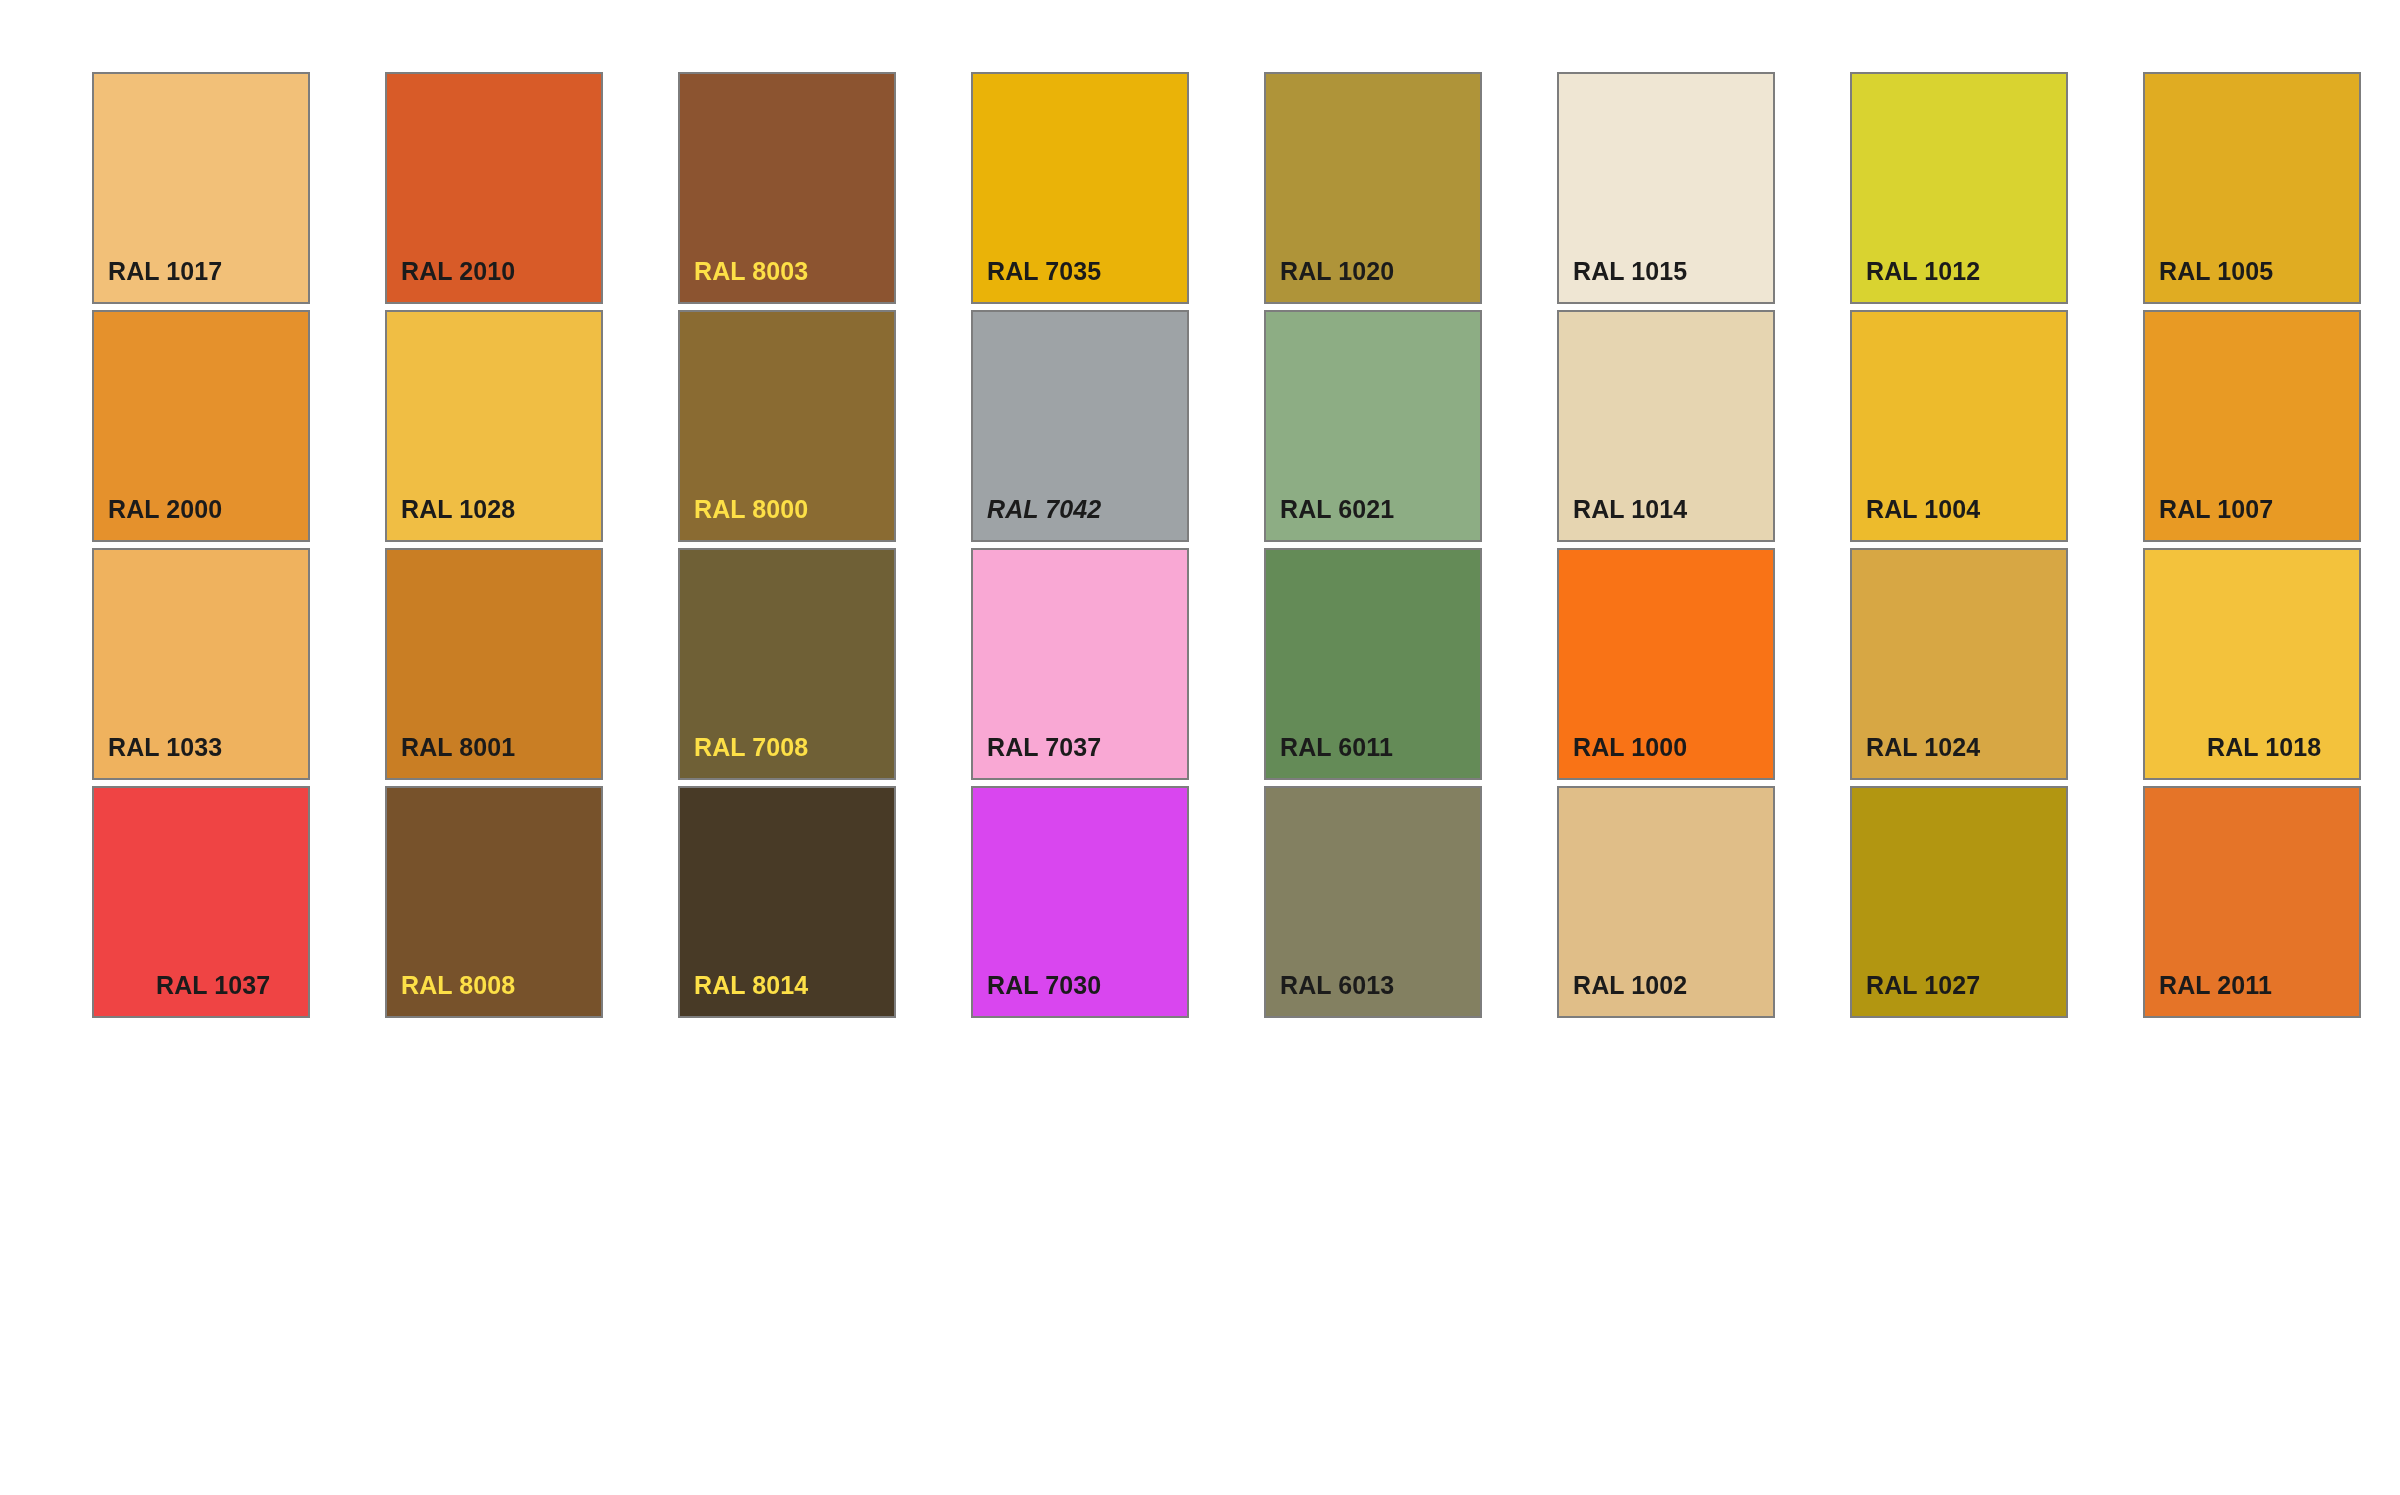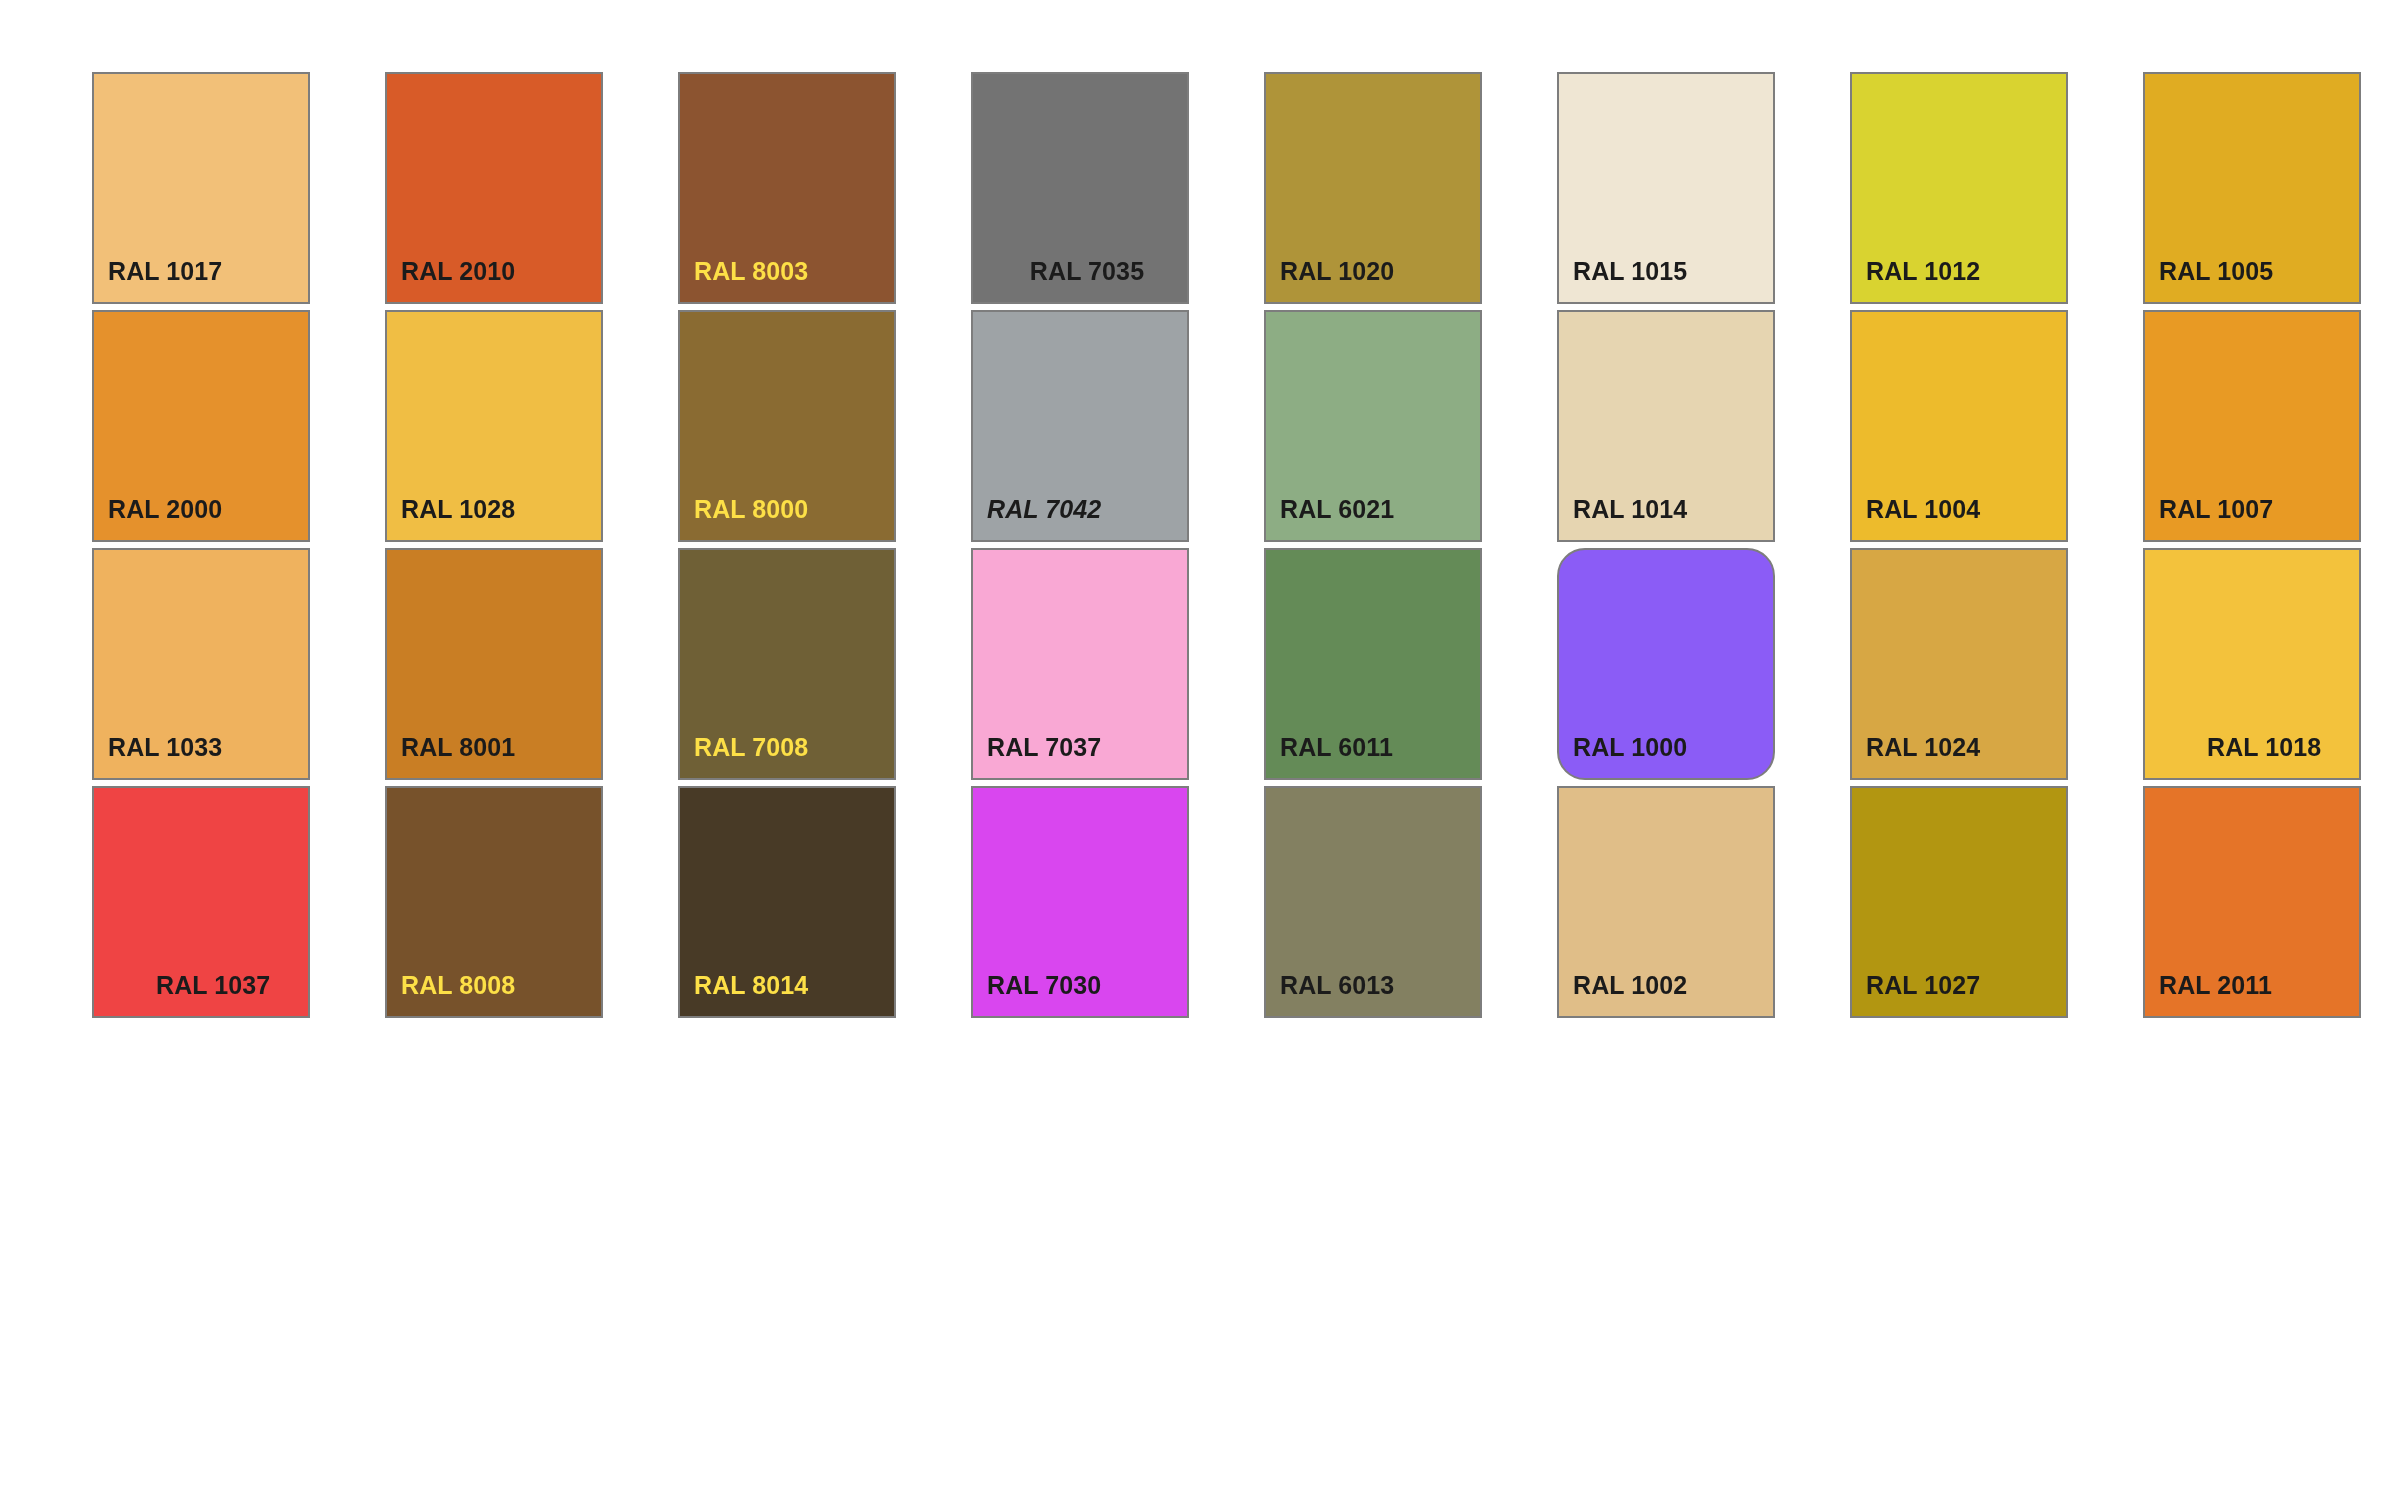--- a/index.html
+++ b/index.html
@@ -68,21 +68,21 @@
   <div class="swatch-grid">
       <div class="swatch" style="background: rgb(242, 192, 120);">
         <span class="swatch-label">RAL 1017</span>
       </div>
       <div class="swatch" style="background: rgb(216, 91, 40);">
         <span class="swatch-label">RAL 2010</span>
       </div>
       <div class="swatch on-dark" style="background: rgb(140, 84, 48);">
         <span class="swatch-label">RAL 8003</span>
       </div>
-      <div class="swatch" style="background: #737373; text-align: center;">
+      <div class="swatch" style="background: #eab308;">
         <span class="swatch-label">RAL 7035</span>
       </div>
       <div class="swatch" style="background: rgb(175, 148, 57);">
         <span class="swatch-label">RAL 1020</span>
       </div>
       <div class="swatch" style="background: rgb(239, 230, 211);">
         <span class="swatch-label">RAL 1015</span>
       </div>
       <div class="swatch" style="background: rgb(217, 211, 48);">
         <span class="swatch-label">RAL 1012</span>
@@ -122,21 +122,21 @@
       </div>
       <div class="swatch on-dark" style="background: rgb(111, 96, 54);">
         <span class="swatch-label">RAL 7008</span>
       </div>
       <div class="swatch" style="background: #f9a8d4;">
         <span class="swatch-label">RAL 7037</span>
       </div>
       <div class="swatch" style="background: rgb(100, 139, 87);">
         <span class="swatch-label">RAL 6011</span>
       </div>
-      <div class="swatch" style="background: #8b5cf6; border-radius: 28px;">
+      <div class="swatch" style="background: #f97316;">
         <span class="swatch-label">RAL 1000</span>
       </div>
       <div class="swatch" style="background: rgb(215, 167, 68);">
         <span class="swatch-label">RAL 1024</span>
       </div>
       <div class="swatch" style="background: rgb(243, 194, 60); padding-left: 48px;">
         <span class="swatch-label">RAL 1018</span>
       </div>
       <div class="swatch" style="background: #ef4444; padding-left: 48px;">
         <span class="swatch-label">RAL 1037</span>

